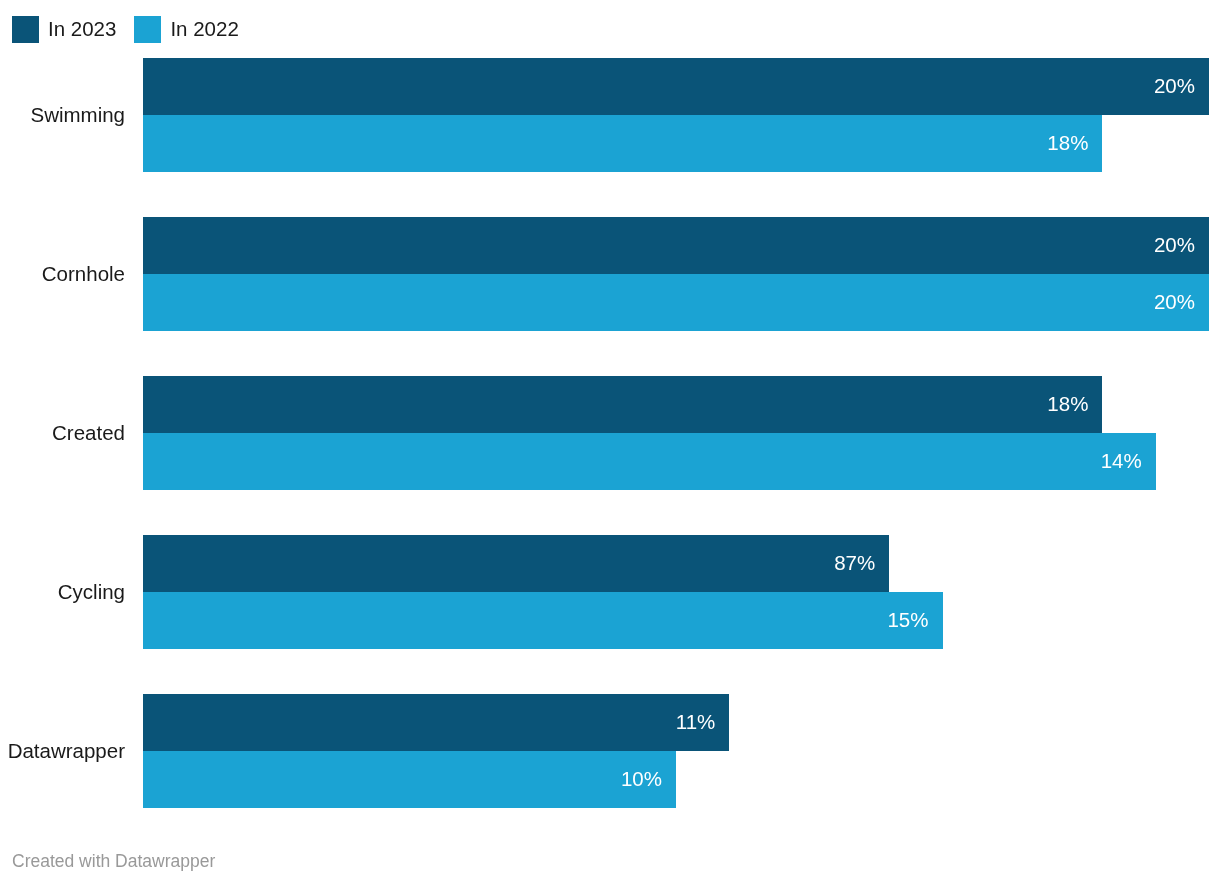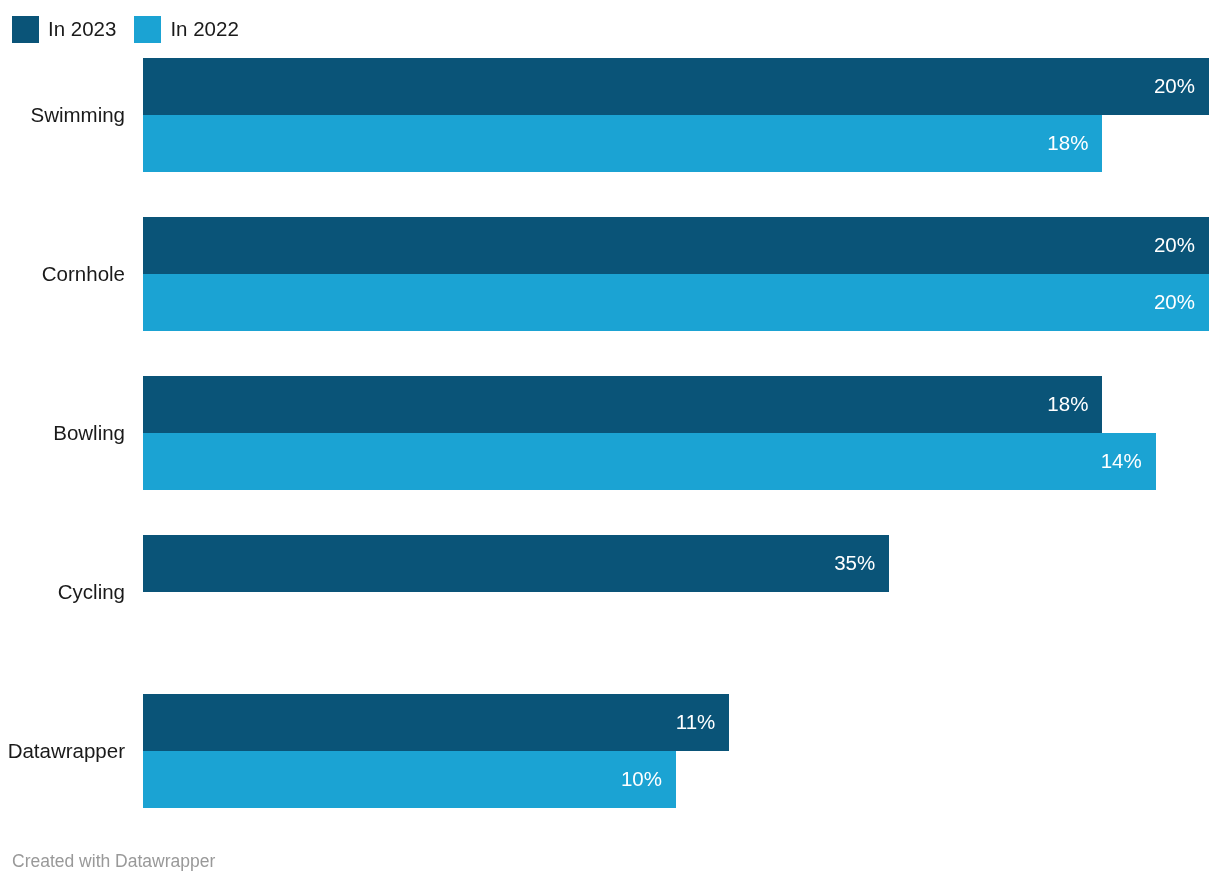--- a/index.html
+++ b/index.html
@@ -151,35 +151,38 @@
         <div class="bars">
           <div class="bar series-0" style="width: 1066px; background: rgb(10, 84, 120);">
             <span class="bar-value">20%</span>
           </div>
           <div class="bar series-1" style="width: 1066px; background: rgb(27, 163, 211);">
             <span class="bar-value">20%</span>
           </div>
         </div>
       </div>
       <div class="group" style="top: 318px;">
-        <div class="cat-label">Bowling</div>
+        <div class="cat-label">Created</div>
         <div class="bars">
           <div class="bar series-0" style="width: 959.4px; background: rgb(10, 84, 120);">
             <span class="bar-value">18%</span>
           </div>
           <div class="bar series-1" style="width: 1012.7px; background: rgb(27, 163, 211);">
             <span class="bar-value">14%</span>
           </div>
         </div>
       </div>
       <div class="group" style="top: 477px;">
         <div class="cat-label">Cycling</div>
         <div class="bars">
           <div class="bar series-0" style="width: 746.2px; background: rgb(10, 84, 120);">
-            <span class="bar-value">35%</span>
+            <span class="bar-value">87%</span>
+          </div>
+          <div class="bar series-1" style="width: 799.5px; background: rgb(27, 163, 211);">
+            <span class="bar-value">15%</span>
           </div>
         </div>
       </div>
       <div class="group" style="top: 636px;">
         <div class="cat-label">Datawrapper</div>
         <div class="bars">
           <div class="bar series-0" style="width: 586.3px; background: rgb(10, 84, 120); padding-left: 44px;">
             <span class="bar-value">11%</span>
           </div>
           <div class="bar series-1" style="width: 533px; background: rgb(27, 163, 211);">

